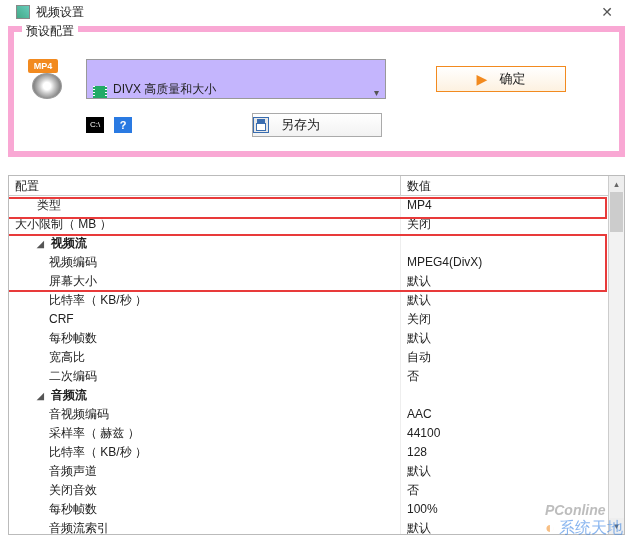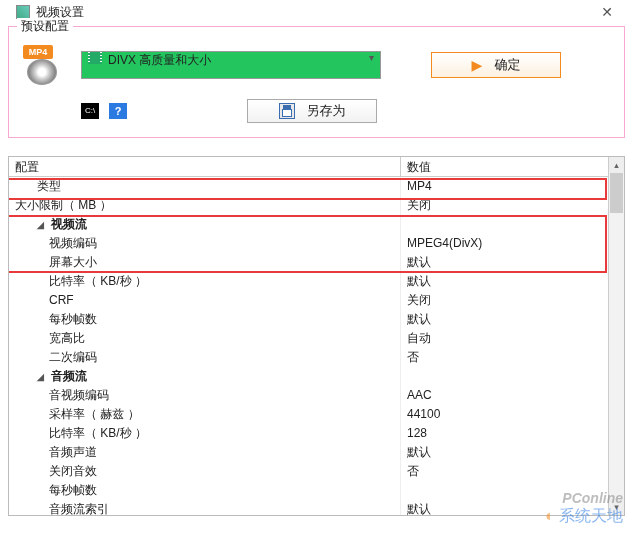--- a/index.html
+++ b/index.html
@@ -1,38 +1,38 @@
 <!DOCTYPE html>
 <html><head>
 <meta charset="utf-8">
 <style>
 *{box-sizing:border-box;margin:0;padding:0}
 body{font-family:"Microsoft YaHei","SimSun",sans-serif;font-size:12px;color:#222;background:#fff;width:633px;height:539px;overflow:hidden;position:relative}
 .titlebar{display:flex;align-items:center;padding:4px 16px;height:24px}
 .title-icon{width:14px;height:14px;margin-right:6px;background:linear-gradient(45deg,#4a8,#6cb);border:1px solid #888}
 .title-text{flex:1;font-size:12px}
 .close-x{font-size:14px;color:#555;padding:0 4px;cursor:pointer}
-.preset-box{margin:2px 8px;border:1px solid #f9a8d4;padding:10px 8px 14px;position:relative}
+.preset-box{margin:2px 8px;border:6px solid #f9a8d4;padding:19px 8px 14px;position:relative}
 .preset-legend{position:absolute;top:-9px;left:8px;background:#fff;padding:0 4px;font-size:12px}
 .preset-row{display:flex;align-items:center;margin-top:8px}
 .mp4-big-icon{width:40px;height:40px;position:relative;margin-right:18px;margin-left:6px}
 .mp4-badge{position:absolute;top:0;left:0;width:30px;height:14px;background:#f28a1f;color:#fff;font-size:9px;font-weight:bold;text-align:center;line-height:14px;border-radius:2px}
 .mp4-disc{position:absolute;bottom:0;left:4px;width:30px;height:26px;border-radius:50%;background:radial-gradient(circle,#fff 20%,#ccc 40%,#888 70%);border:1px solid #999}
-.preset-select{flex:0 0 300px;height:28px;border:1px solid #999;background:#22c55e;display:flex;align-items:flex-start;padding:0 6px;cursor:pointer}
+.preset-select{flex:0 0 300px;height:40px;border:1px solid #999;background:#c4b5fd;display:flex;align-items:flex-end;padding:0 6px;cursor:pointer}
 .film-icon{width:14px;height:12px;background:#2a6;margin-right:6px;position:relative}
 .film-icon::before,.film-icon::after{content:"";position:absolute;top:0;bottom:0;width:2px;background:repeating-linear-gradient(#fff 0 1px,#2a6 1px 3px)}
 .film-icon::before{left:0}.film-icon::after{right:0}
 .preset-sel-text{flex:1}
 .sel-arrow{font-size:10px;color:#555}
 .ok-btn{margin-left:50px;width:130px;height:26px;border:1px solid #f28a1f;background:linear-gradient(#fff,#fdf1e0);display:flex;align-items:center;justify-content:center;cursor:pointer;font-size:13px}
 .ok-arrow{color:#f28a1f;margin-right:12px;font-size:14px}
 .preset-row2{display:flex;align-items:center;margin-top:14px;margin-left:64px}
 .blk-icon{width:18px;height:16px;background:#000;color:#fff;font-size:8px;text-align:center;line-height:16px;margin-right:10px}
 .q-icon{width:18px;height:16px;background:#2a7ae2;color:#fff;font-size:11px;font-weight:bold;text-align:center;line-height:16px}
-.saveas-btn{margin-left:120px;width:130px;height:24px;border:1px solid #aaa;background:linear-gradient(#fff,#f2f2f2);display:flex;align-items:center;justify-content:center;cursor:pointer;font-size:13px}
+.saveas-btn{margin-left:120px;width:130px;height:24px;border:1px solid #aaa;background:linear-gradient(#fff,#f2f2f2);display:flex;align-items:center;justify-content:flex-start;cursor:pointer;font-size:13px}
 .floppy{width:16px;height:16px;margin-right:12px;background:#e8e8e8;border:1px solid #3a6db0;position:relative}
 .floppy::before{content:"";position:absolute;top:1px;left:3px;width:8px;height:5px;background:#3a6db0}
 .floppy::after{content:"";position:absolute;bottom:1px;left:2px;right:2px;height:6px;background:#fff;border:1px solid #3a6db0}
 .props-wrap{margin:18px 8px 0;border:1px solid #bbb;height:360px;display:flex;position:relative}
 .props-body{flex:1;overflow:hidden;position:relative}
 .prop-header{display:flex;border-bottom:1px solid #ccc;background:#fff;height:20px}
 .prop-h-cfg{flex:0 0 392px;padding:2px 6px;border-right:1px solid #ccc}
 .prop-h-val{flex:1;padding:2px 6px}
 .prop-row{display:flex;height:19px;line-height:19px;font-size:12px}
 .prop-cfg{flex:0 0 392px;padding:0 0 0 6px;border-right:1px solid #eee;white-space:nowrap;overflow:hidden}
@@ -41,21 +41,21 @@
 .prop-cfg.in2{padding-left:40px}
 .group{font-weight:bold}
 .tri{display:inline-block;width:10px;font-size:9px;color:#555;margin-right:4px}
 .redbox{position:absolute;border:2px solid #e83a3a;pointer-events:none}
 .rb1{top:21px;left:-2px;width:600px;height:22px}
 .rb2{top:58px;left:-2px;width:600px;height:58px}
 .scroll{flex:0 0 16px;background:#f2f2f2;border-left:1px solid #ccc;position:relative}
 .scroll-up,.scroll-down{height:16px;text-align:center;font-size:9px;color:#666;line-height:16px;background:#eee;cursor:pointer}
 .scroll-down{position:absolute;bottom:0;left:0;right:0}
 .scroll-thumb{position:absolute;top:16px;left:1px;right:1px;height:40px;background:#ccc}
-.watermark{position:absolute;right:10px;bottom:12px;opacity:.55;text-align:right;pointer-events:none}
+.watermark{position:absolute;right:10px;bottom:0;opacity:.55;text-align:left;pointer-events:none}
 .wm1{font-size:14px;color:#888;font-style:italic;font-weight:bold}
 .wm2{font-size:16px;color:#2a7ae2;font-weight:normal}
 .wm2 .dot{color:#f28a1f}
 </style>
 </head>
 <body>
 
 <div class="titlebar">
   <div class="title-icon"></div>
   <div class="title-text">视频设置</div>
@@ -155,20 +155,21 @@
         <div class="prop-row">
           <div class="prop-cfg in2"><span>音频声道</span></div>
           <div class="prop-val">默认</div>
         </div>
         <div class="prop-row">
           <div class="prop-cfg in2"><span>关闭音效</span></div>
           <div class="prop-val">否</div>
         </div>
         <div class="prop-row">
           <div class="prop-cfg in2"><span>每秒帧数</span></div>
+          <div class="prop-val">100%</div>
         </div>
         <div class="prop-row">
           <div class="prop-cfg in2"><span>音频流索引</span></div>
           <div class="prop-val">默认</div>
         </div>
       </div>
     <div class="redbox rb1"></div>
     <div class="redbox rb2"></div>
   </div>
   <div class="scroll">

